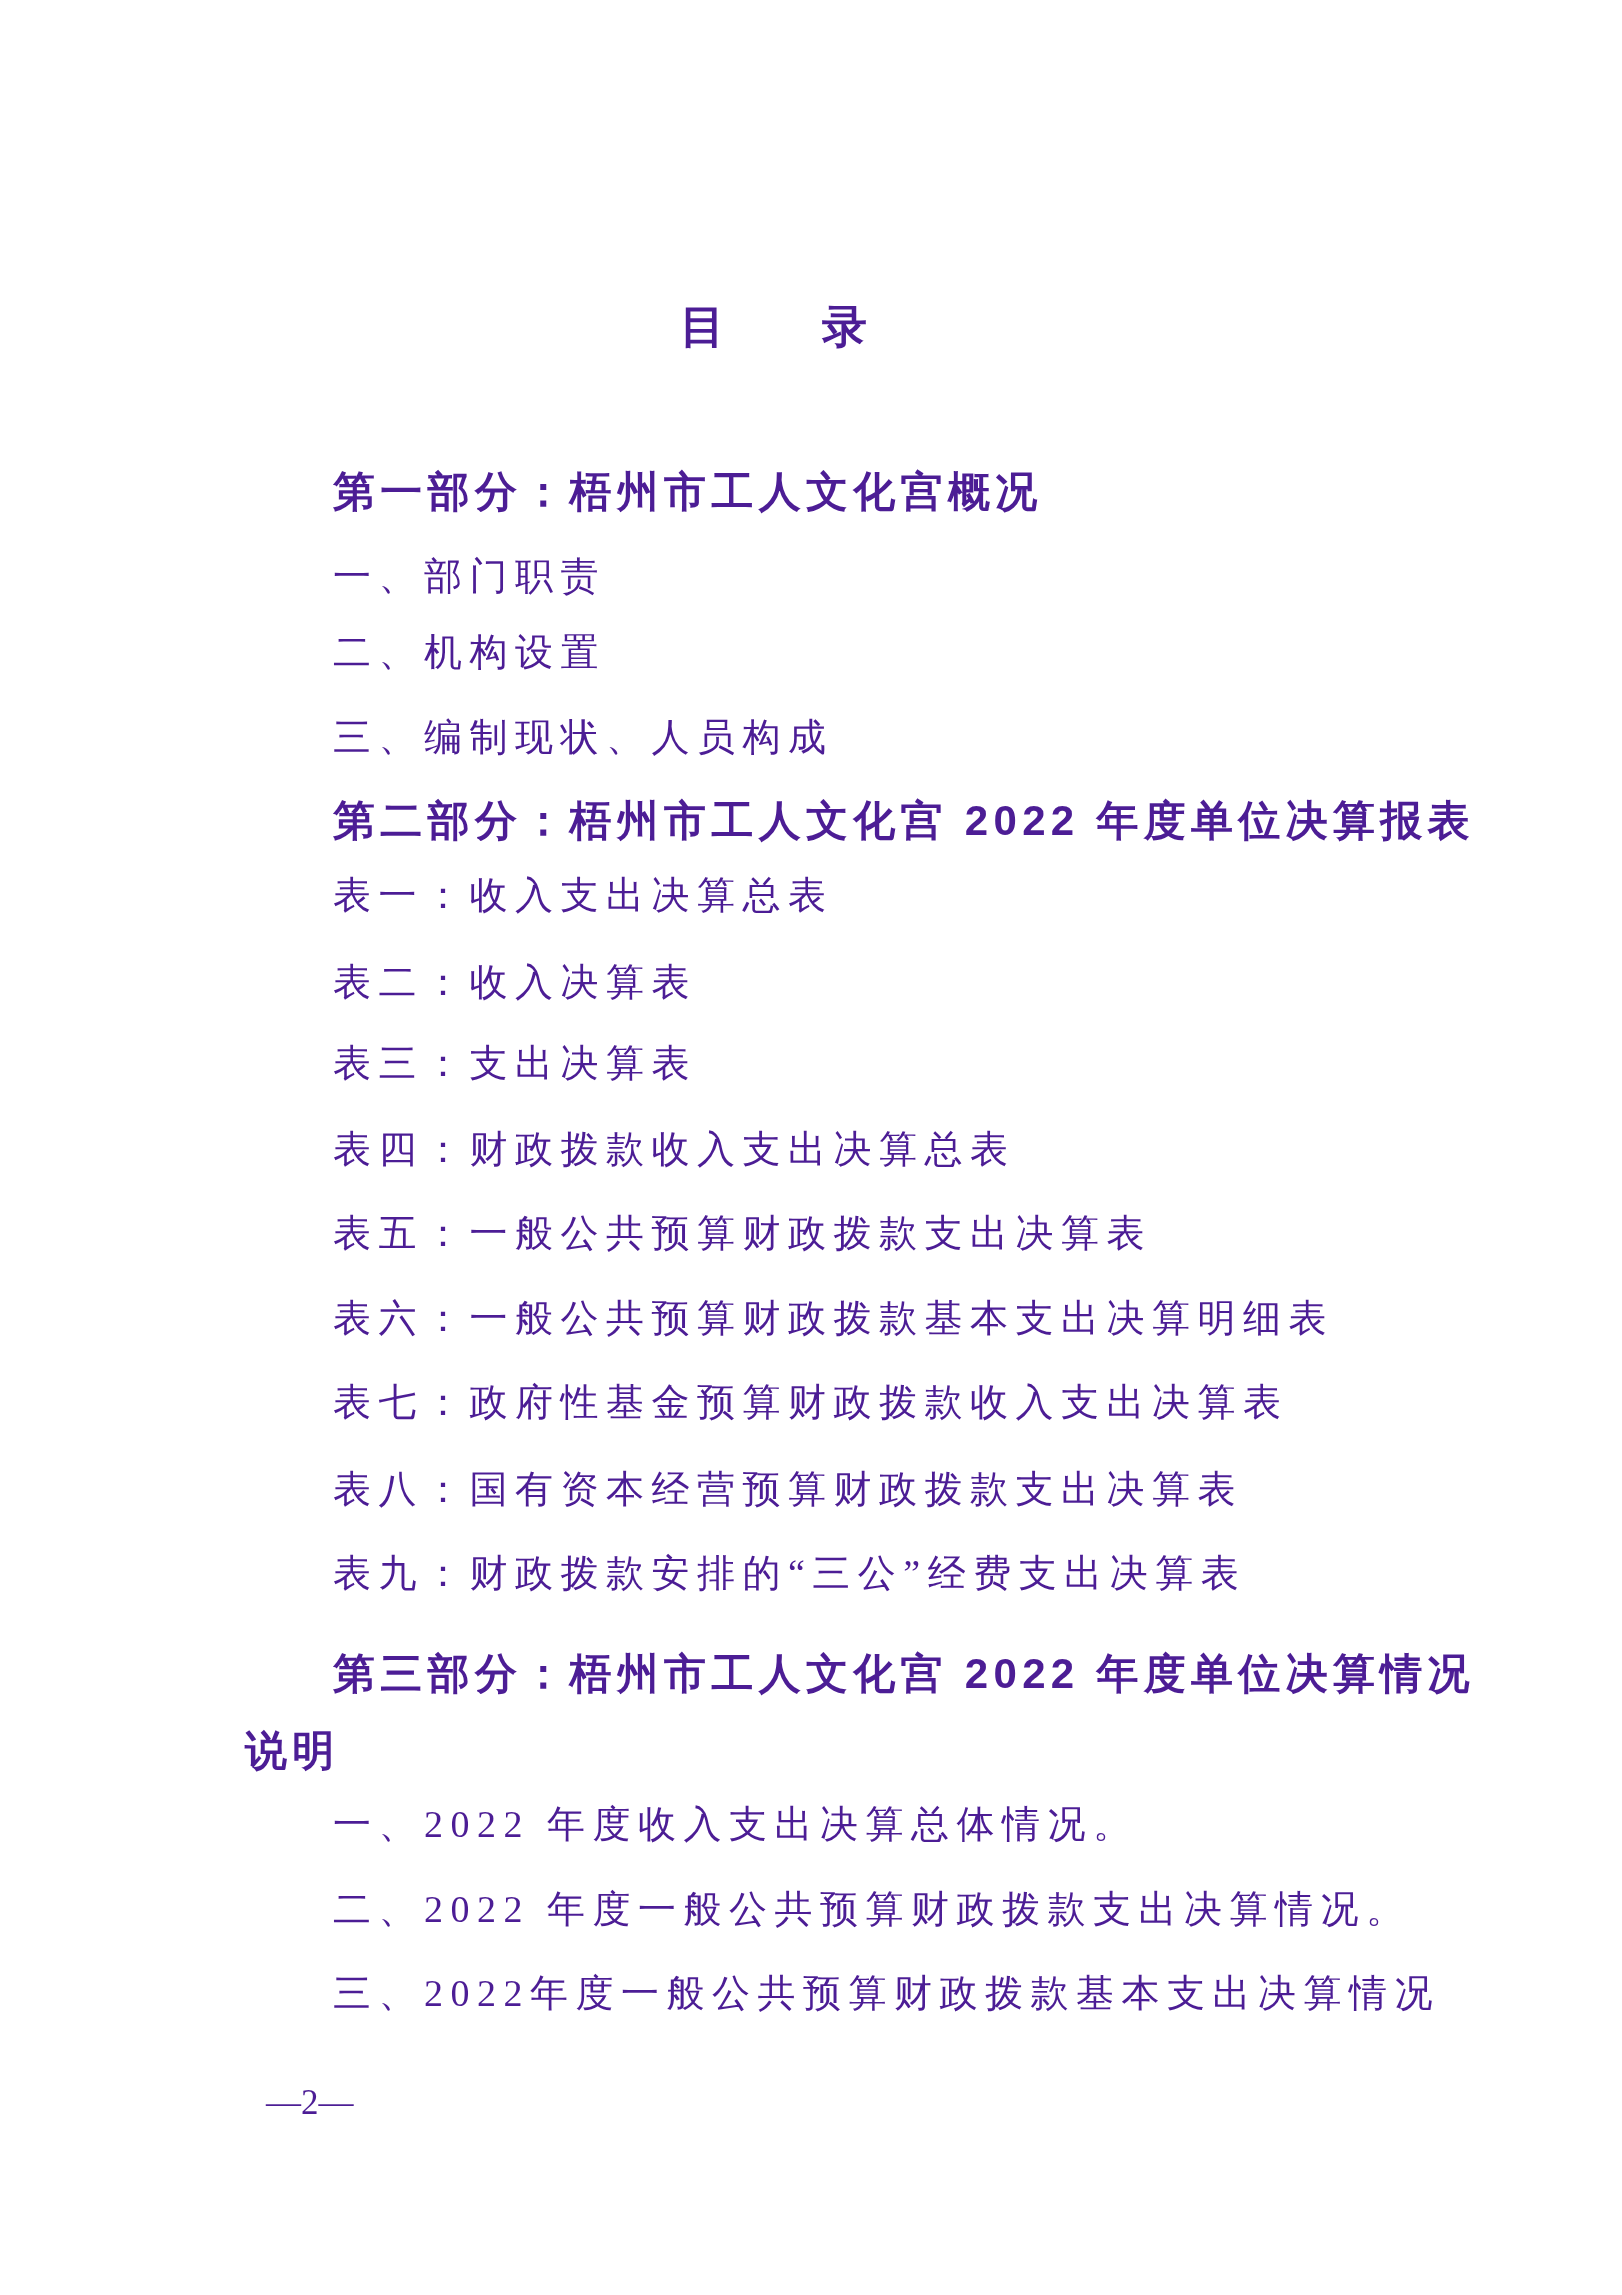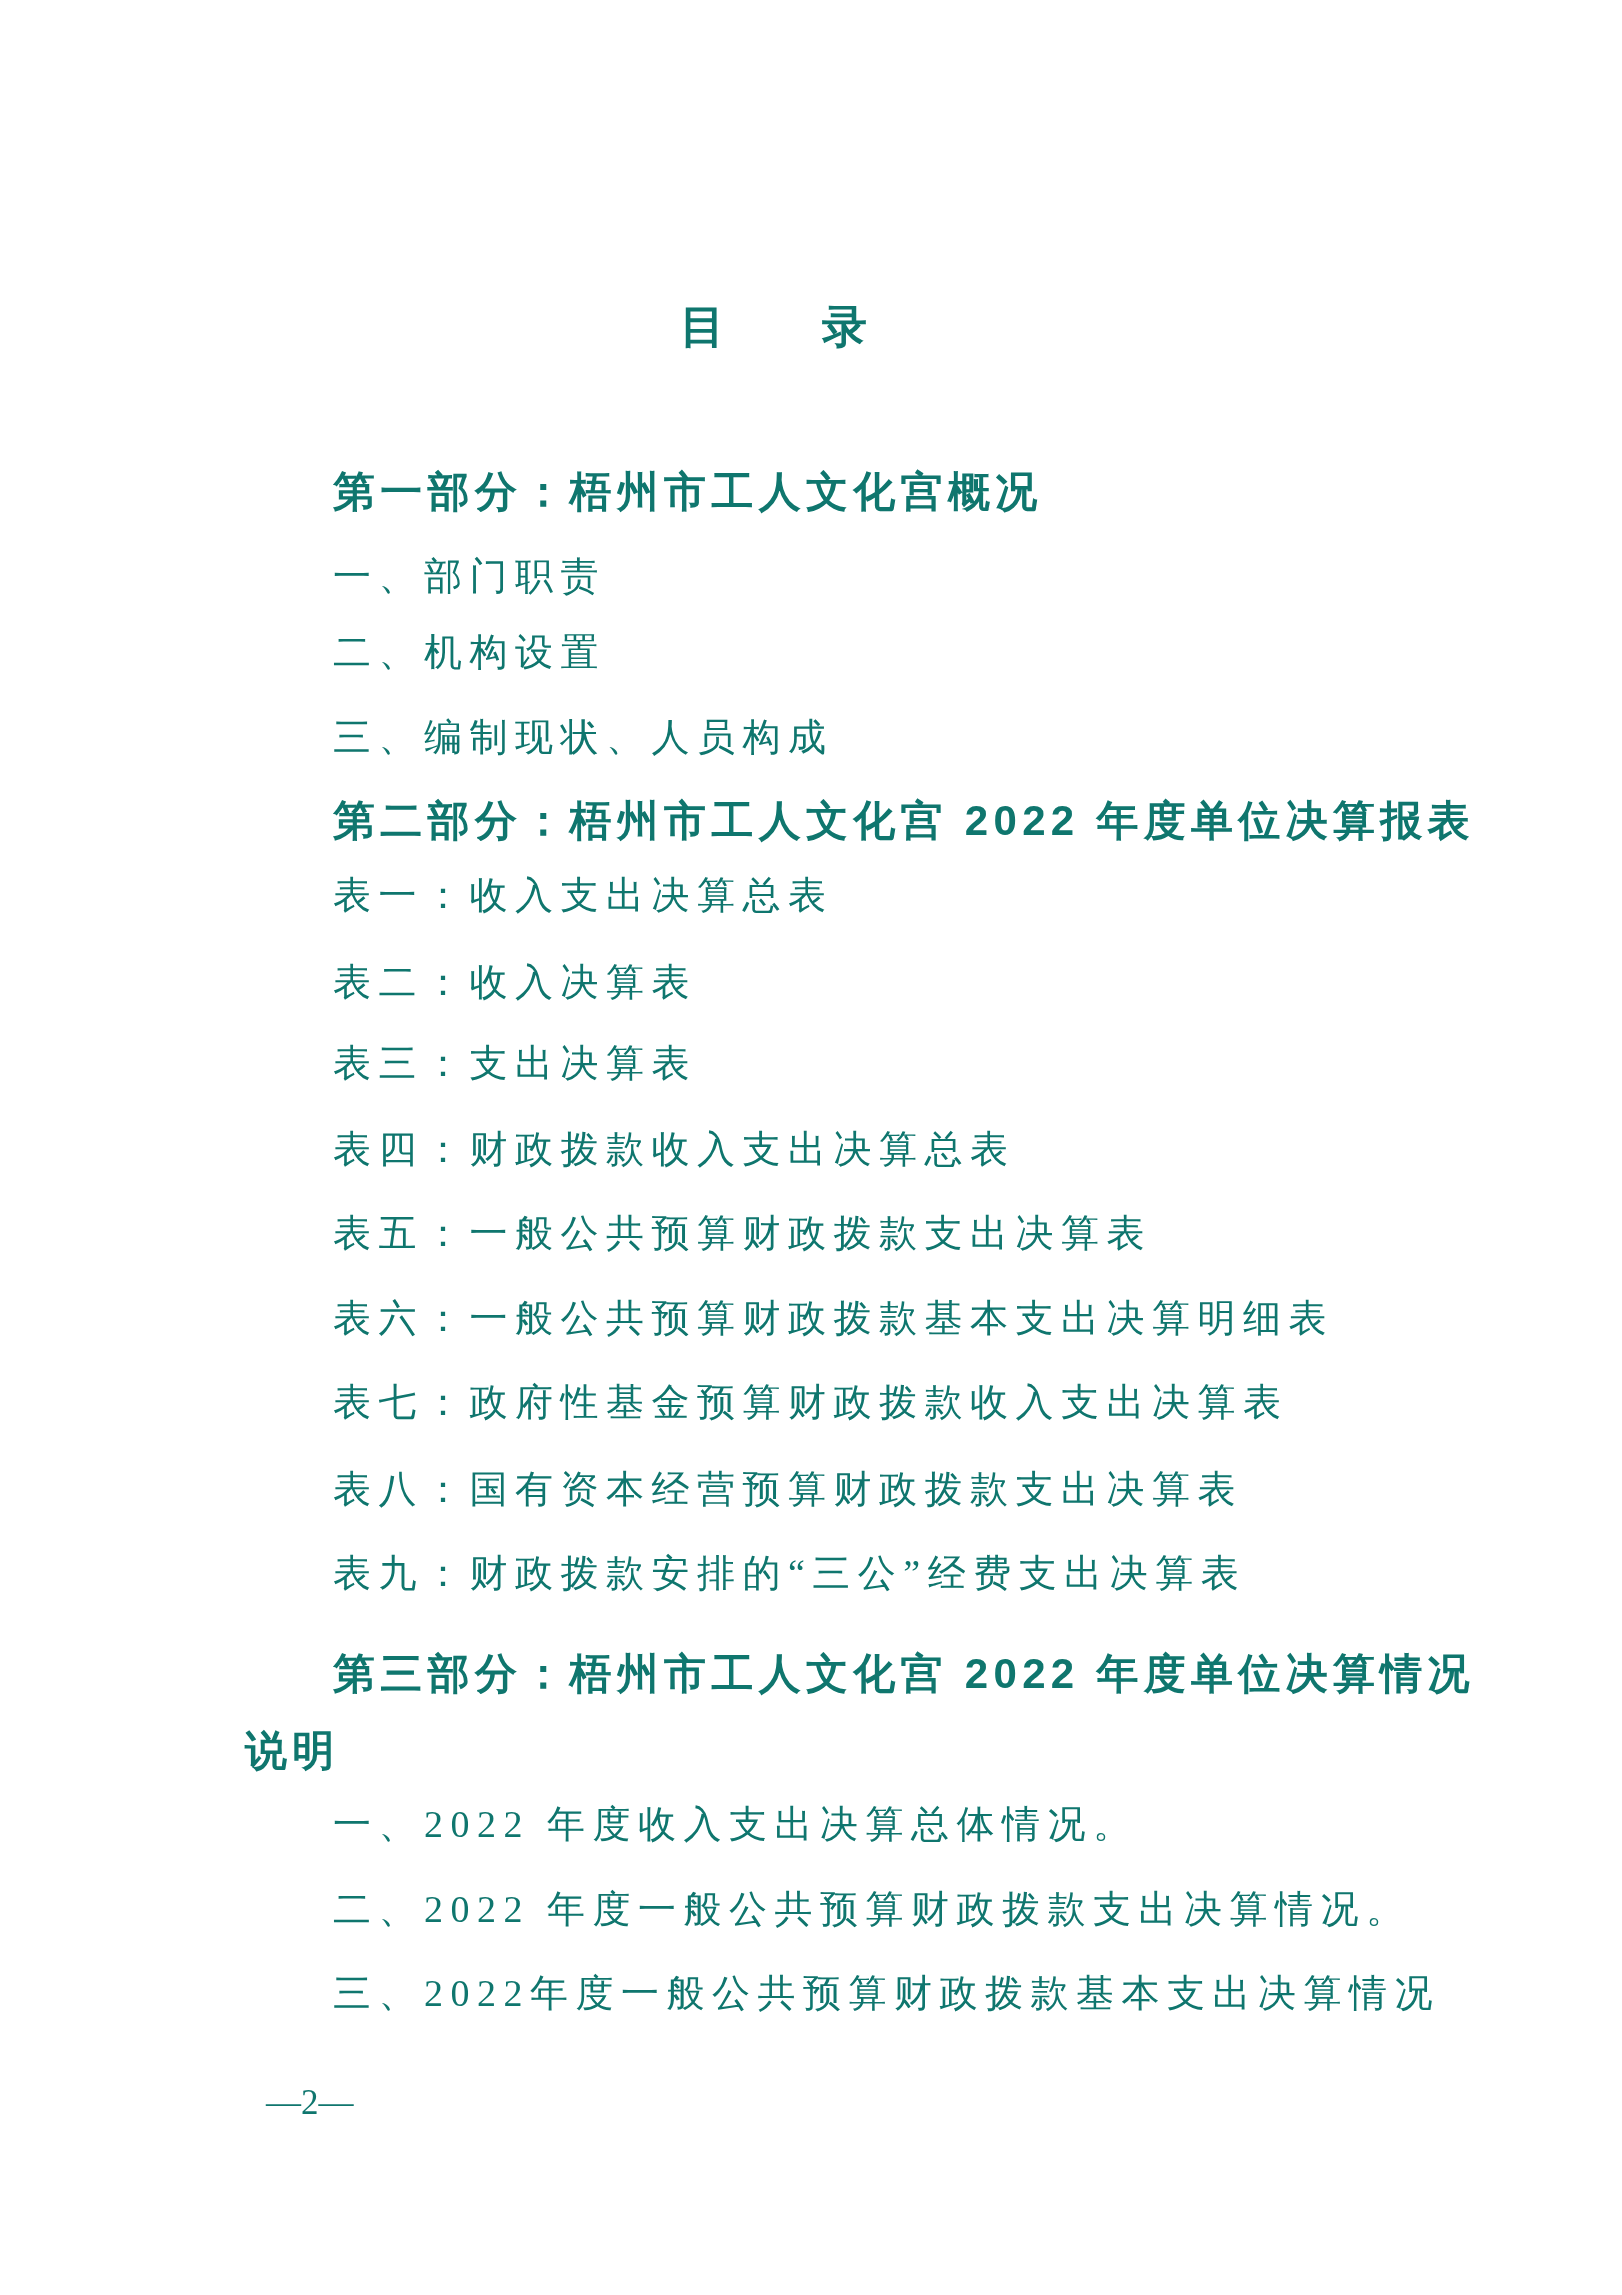--- a/index.html
+++ b/index.html
@@ -6,21 +6,21 @@
     margin: 0;
     padding: 0;
     background: #ffffff;
   }
   .page {
     position: relative;
     width: 1623px;
     height: 2295px;
     background: #ffffff;
     overflow: hidden;
-    color: #0f766e;
+    color: #4c1d95;
   }
   
   .doc-title {
     position: absolute;
     top: 304px;
     left: 0;
     width: 1623px;
     text-align: center;
     transform: translateX(-38px);
     font-family: "Liberation Sans", sans-serif;

